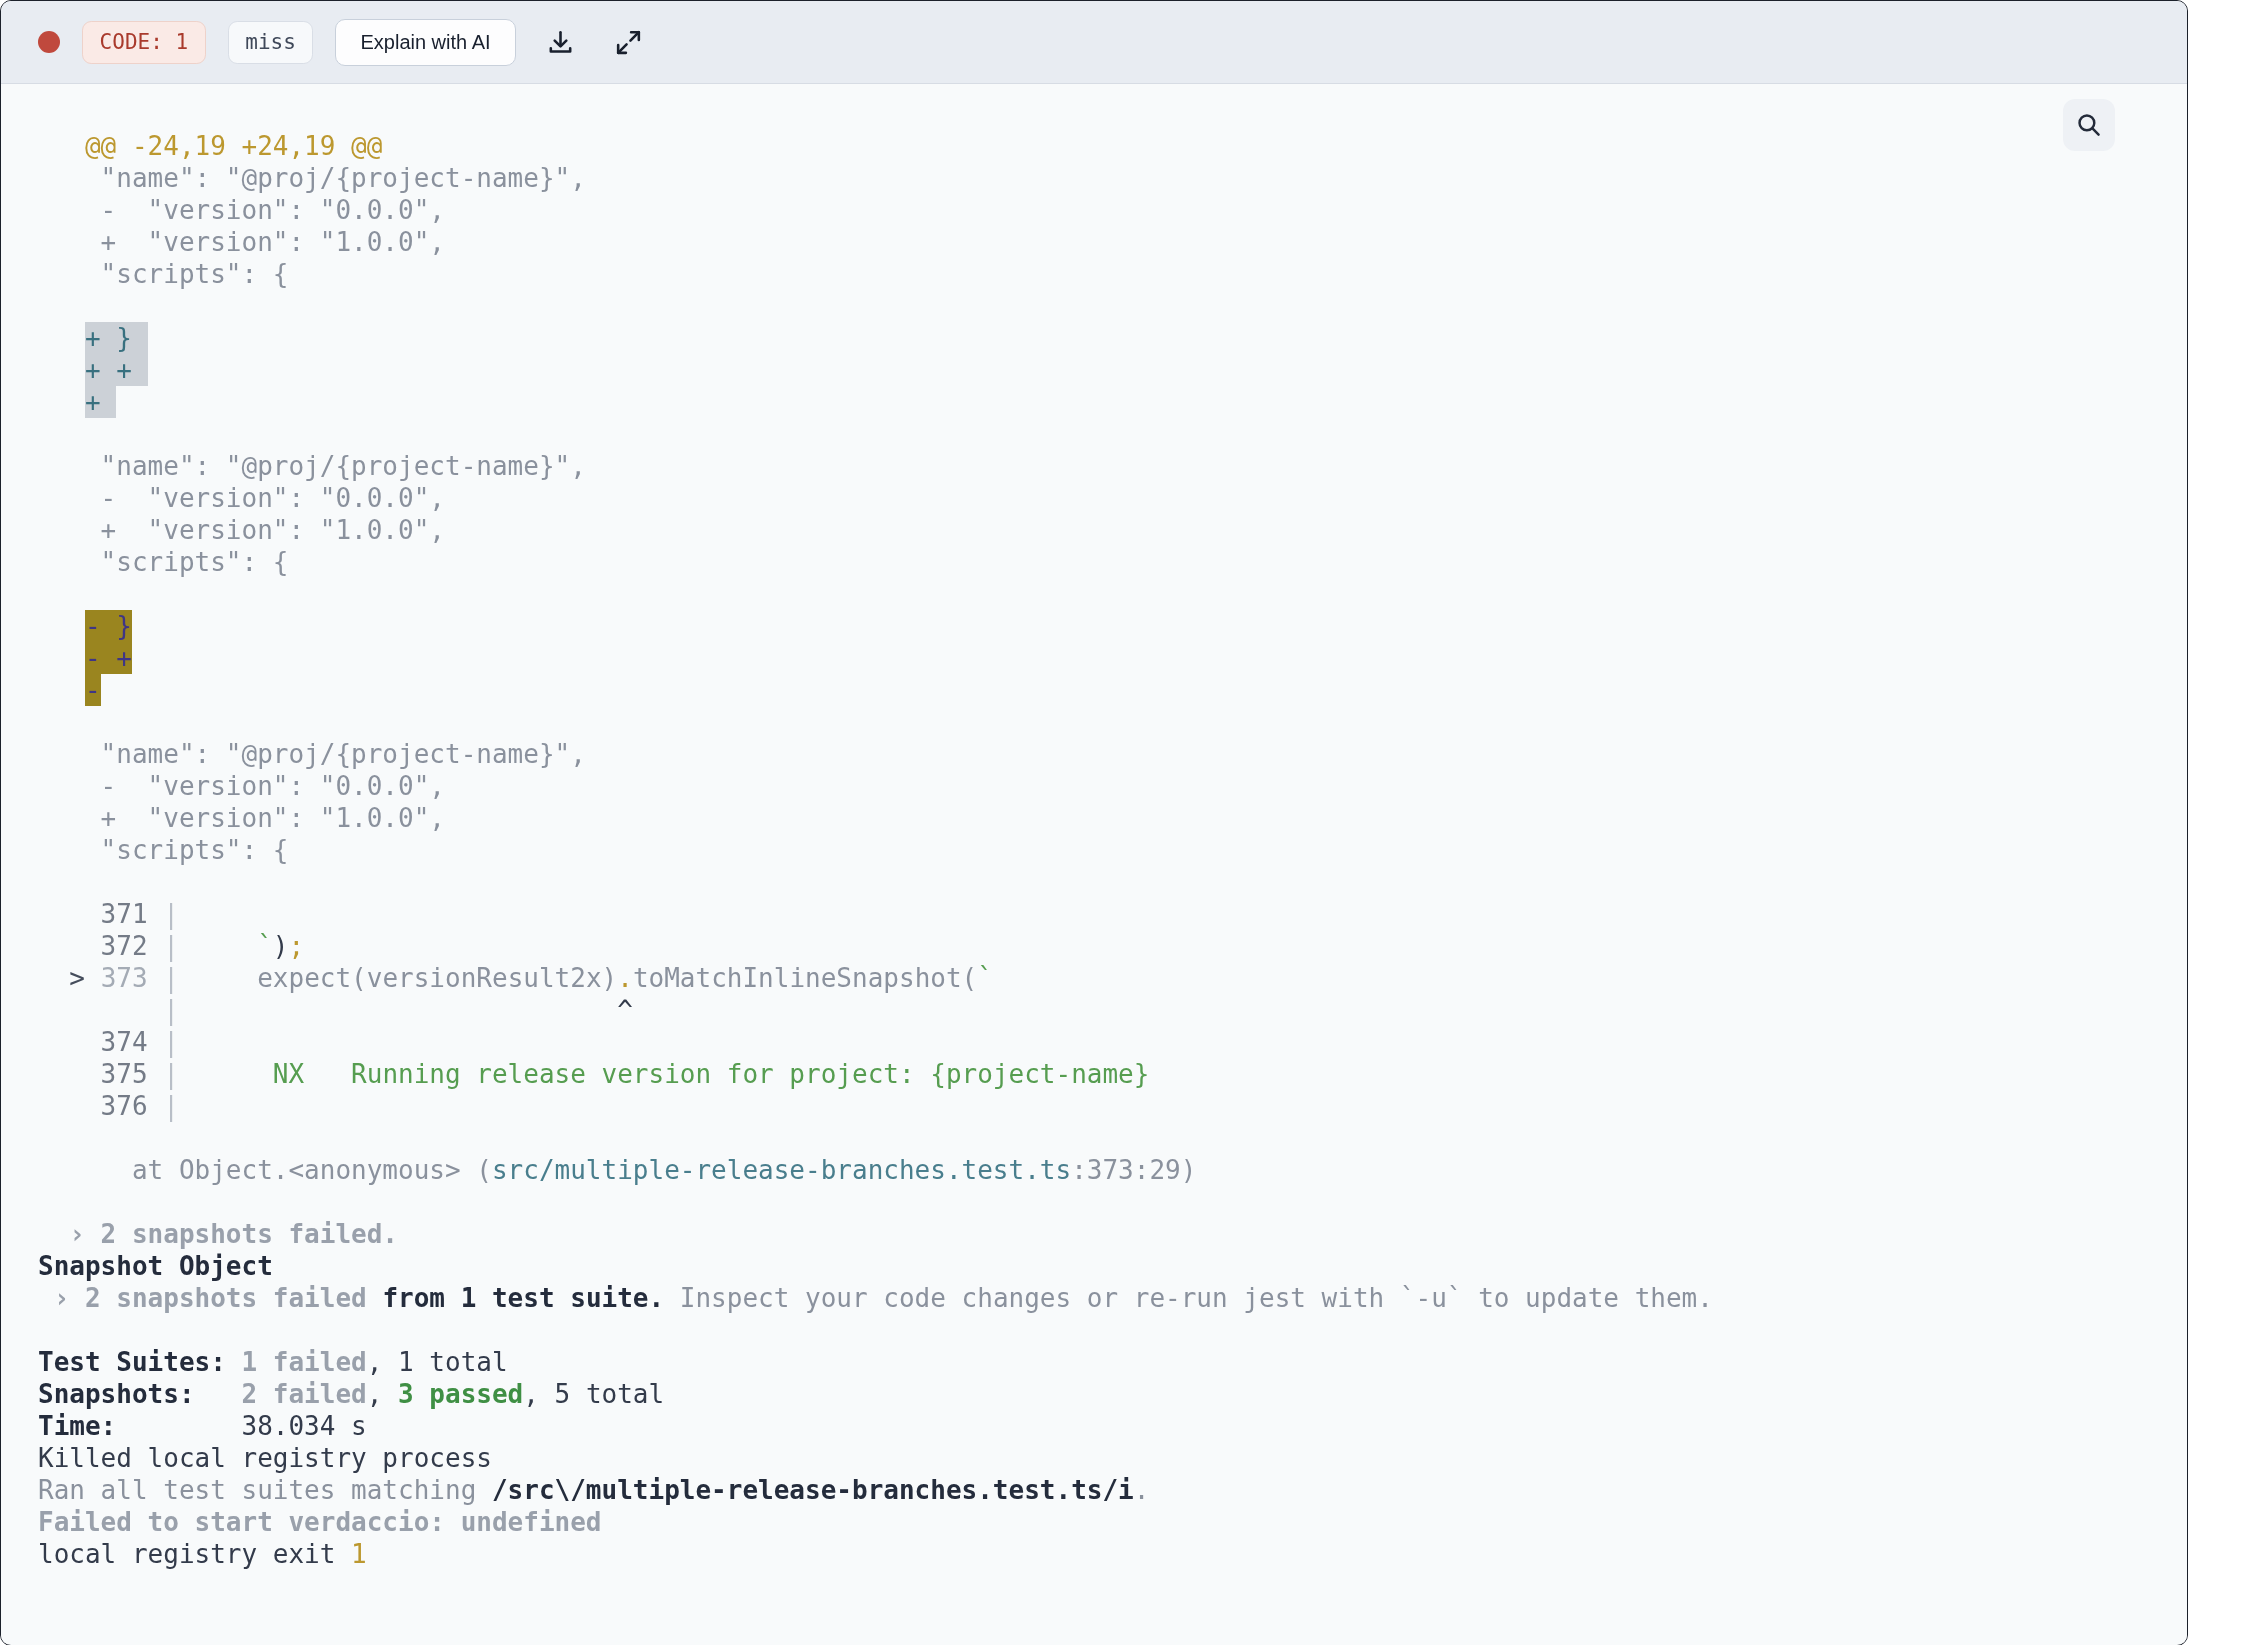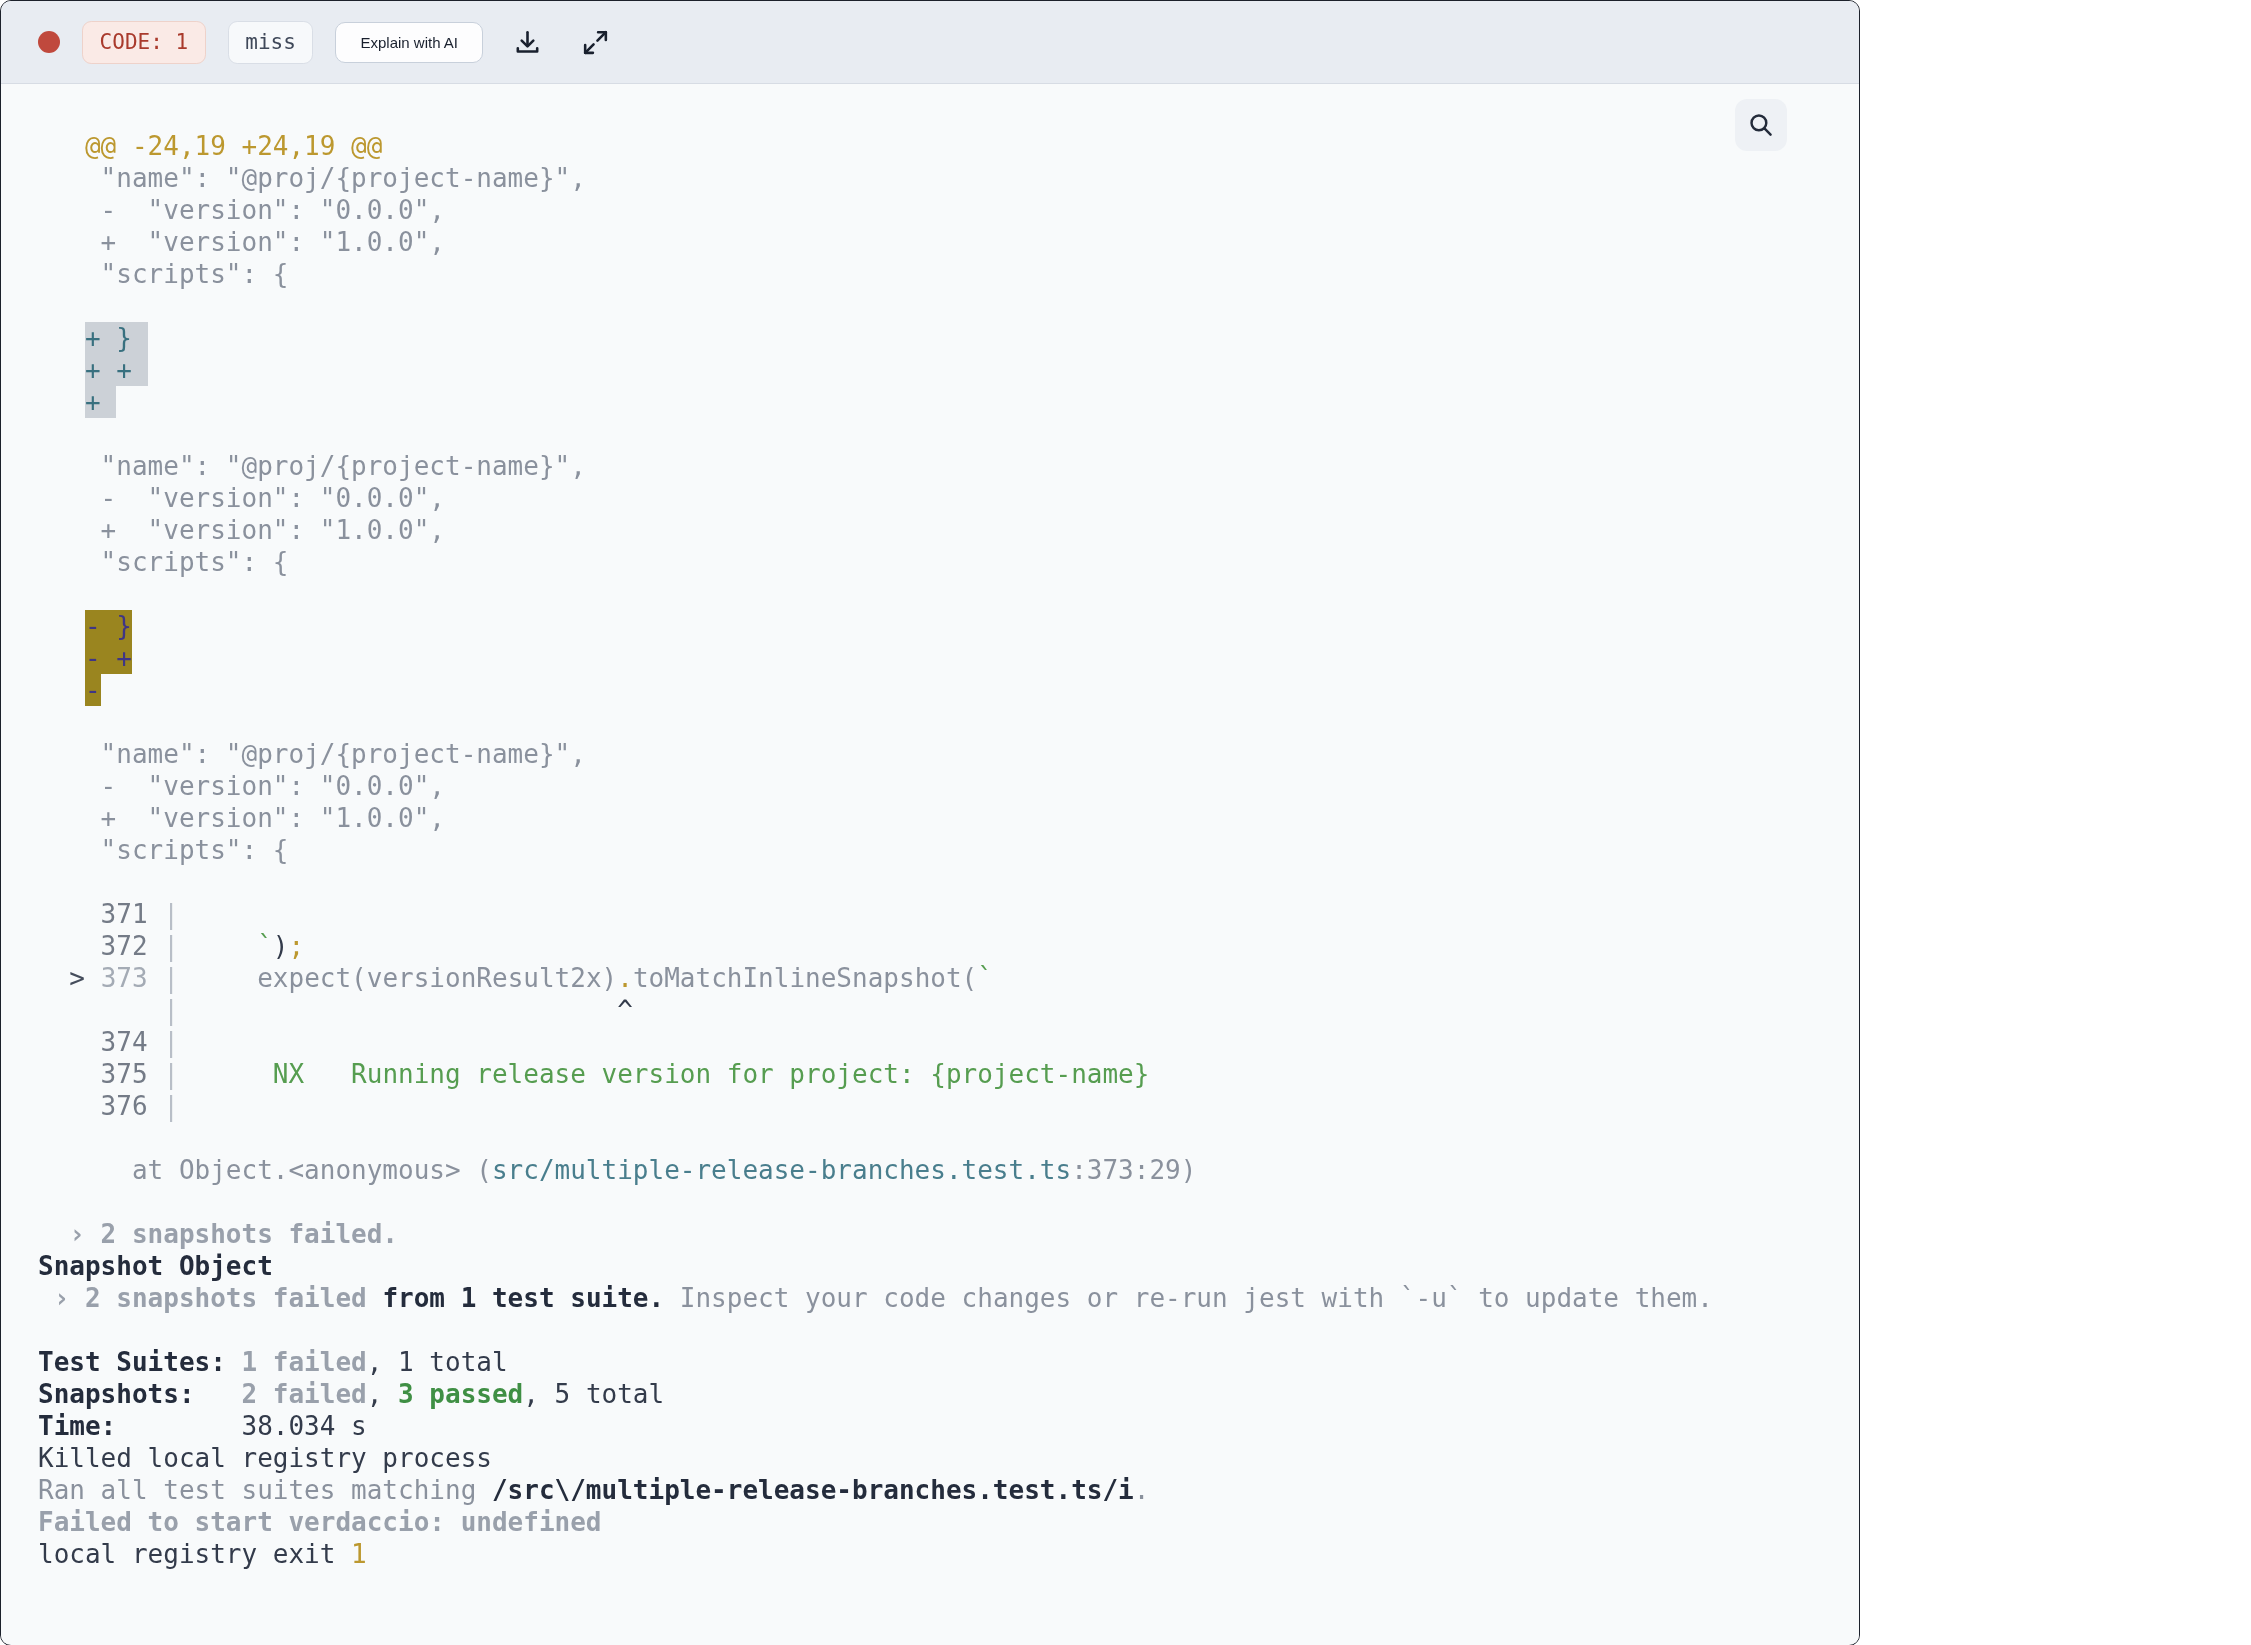--- a/index.html
+++ b/index.html
@@ -3,42 +3,42 @@
 <meta charset="utf-8">
 <style>
   :root{
     --topbar-bg:#e8ecf2; --topbar-border:#d7dce4; --content-bg:#f8fafb;
     --win-border:#1c212b;
   }
   *{box-sizing:border-box;}
   html,body{margin:0;padding:0;background:#ffffff;}
   body{font-family:"Liberation Sans", sans-serif;}
   .window{
-    width:1860px;height:1646px;background:var(--content-bg);
+    width:2188px;height:1646px;background:var(--content-bg);
     border:1.8px solid var(--win-border);border-radius:11px;overflow:hidden;
     position:relative;
   }
   
   .topbar{
     height:83px;background:var(--topbar-bg);border-bottom:0.9px solid var(--topbar-border);
     display:flex;align-items:center;padding:0 33px 0 37px;gap:22px;
   }
   .status-dot{width:22px;height:22px;border-radius:50%;background:var(--accent-red);flex:0 0 auto;}
   .badge{
     font-family:"DejaVu Sans Mono", monospace;font-size:21px;line-height:1;
     padding:10px 16.6px;border-radius:9.2px;white-space:nowrap;flex:0 0 auto;
   }
   .badge-code{background:var(--code-badge-bg);border:1.4px solid var(--code-badge-border);color:var(--code-badge-fg);}
   .badge-miss{background:var(--miss-badge-bg);border:1.4px solid var(--miss-badge-border);color:var(--miss-badge-fg);}
   .title{
     font-size:30px;font-weight:500;color:var(--title-fg);letter-spacing:0.2px;
     flex:1 1 auto;white-space:nowrap;overflow:hidden;text-overflow:ellipsis;margin-left:1.8px;
   }
   .explain-btn{
-    font-family:"Liberation Sans", sans-serif;font-size:15px;color:var(--title-fg);
+    font-family:"Liberation Sans", sans-serif;font-size:20px;color:var(--title-fg);
     background:#fdfdfe;border:1.4px solid #c8d0db;border-radius:10px;
     padding:11px 24px;cursor:pointer;white-space:nowrap;flex:0 0 auto;
   }
   .iconbtn{
     background:none;border:none;padding:7.4px;cursor:pointer;display:flex;align-items:center;justify-content:center;flex:0 0 auto;
   }
   .iconbtn svg{stroke:var(--title-fg);}
   
   .terminal{
     position:relative;height:1559px;background:var(--content-bg);

